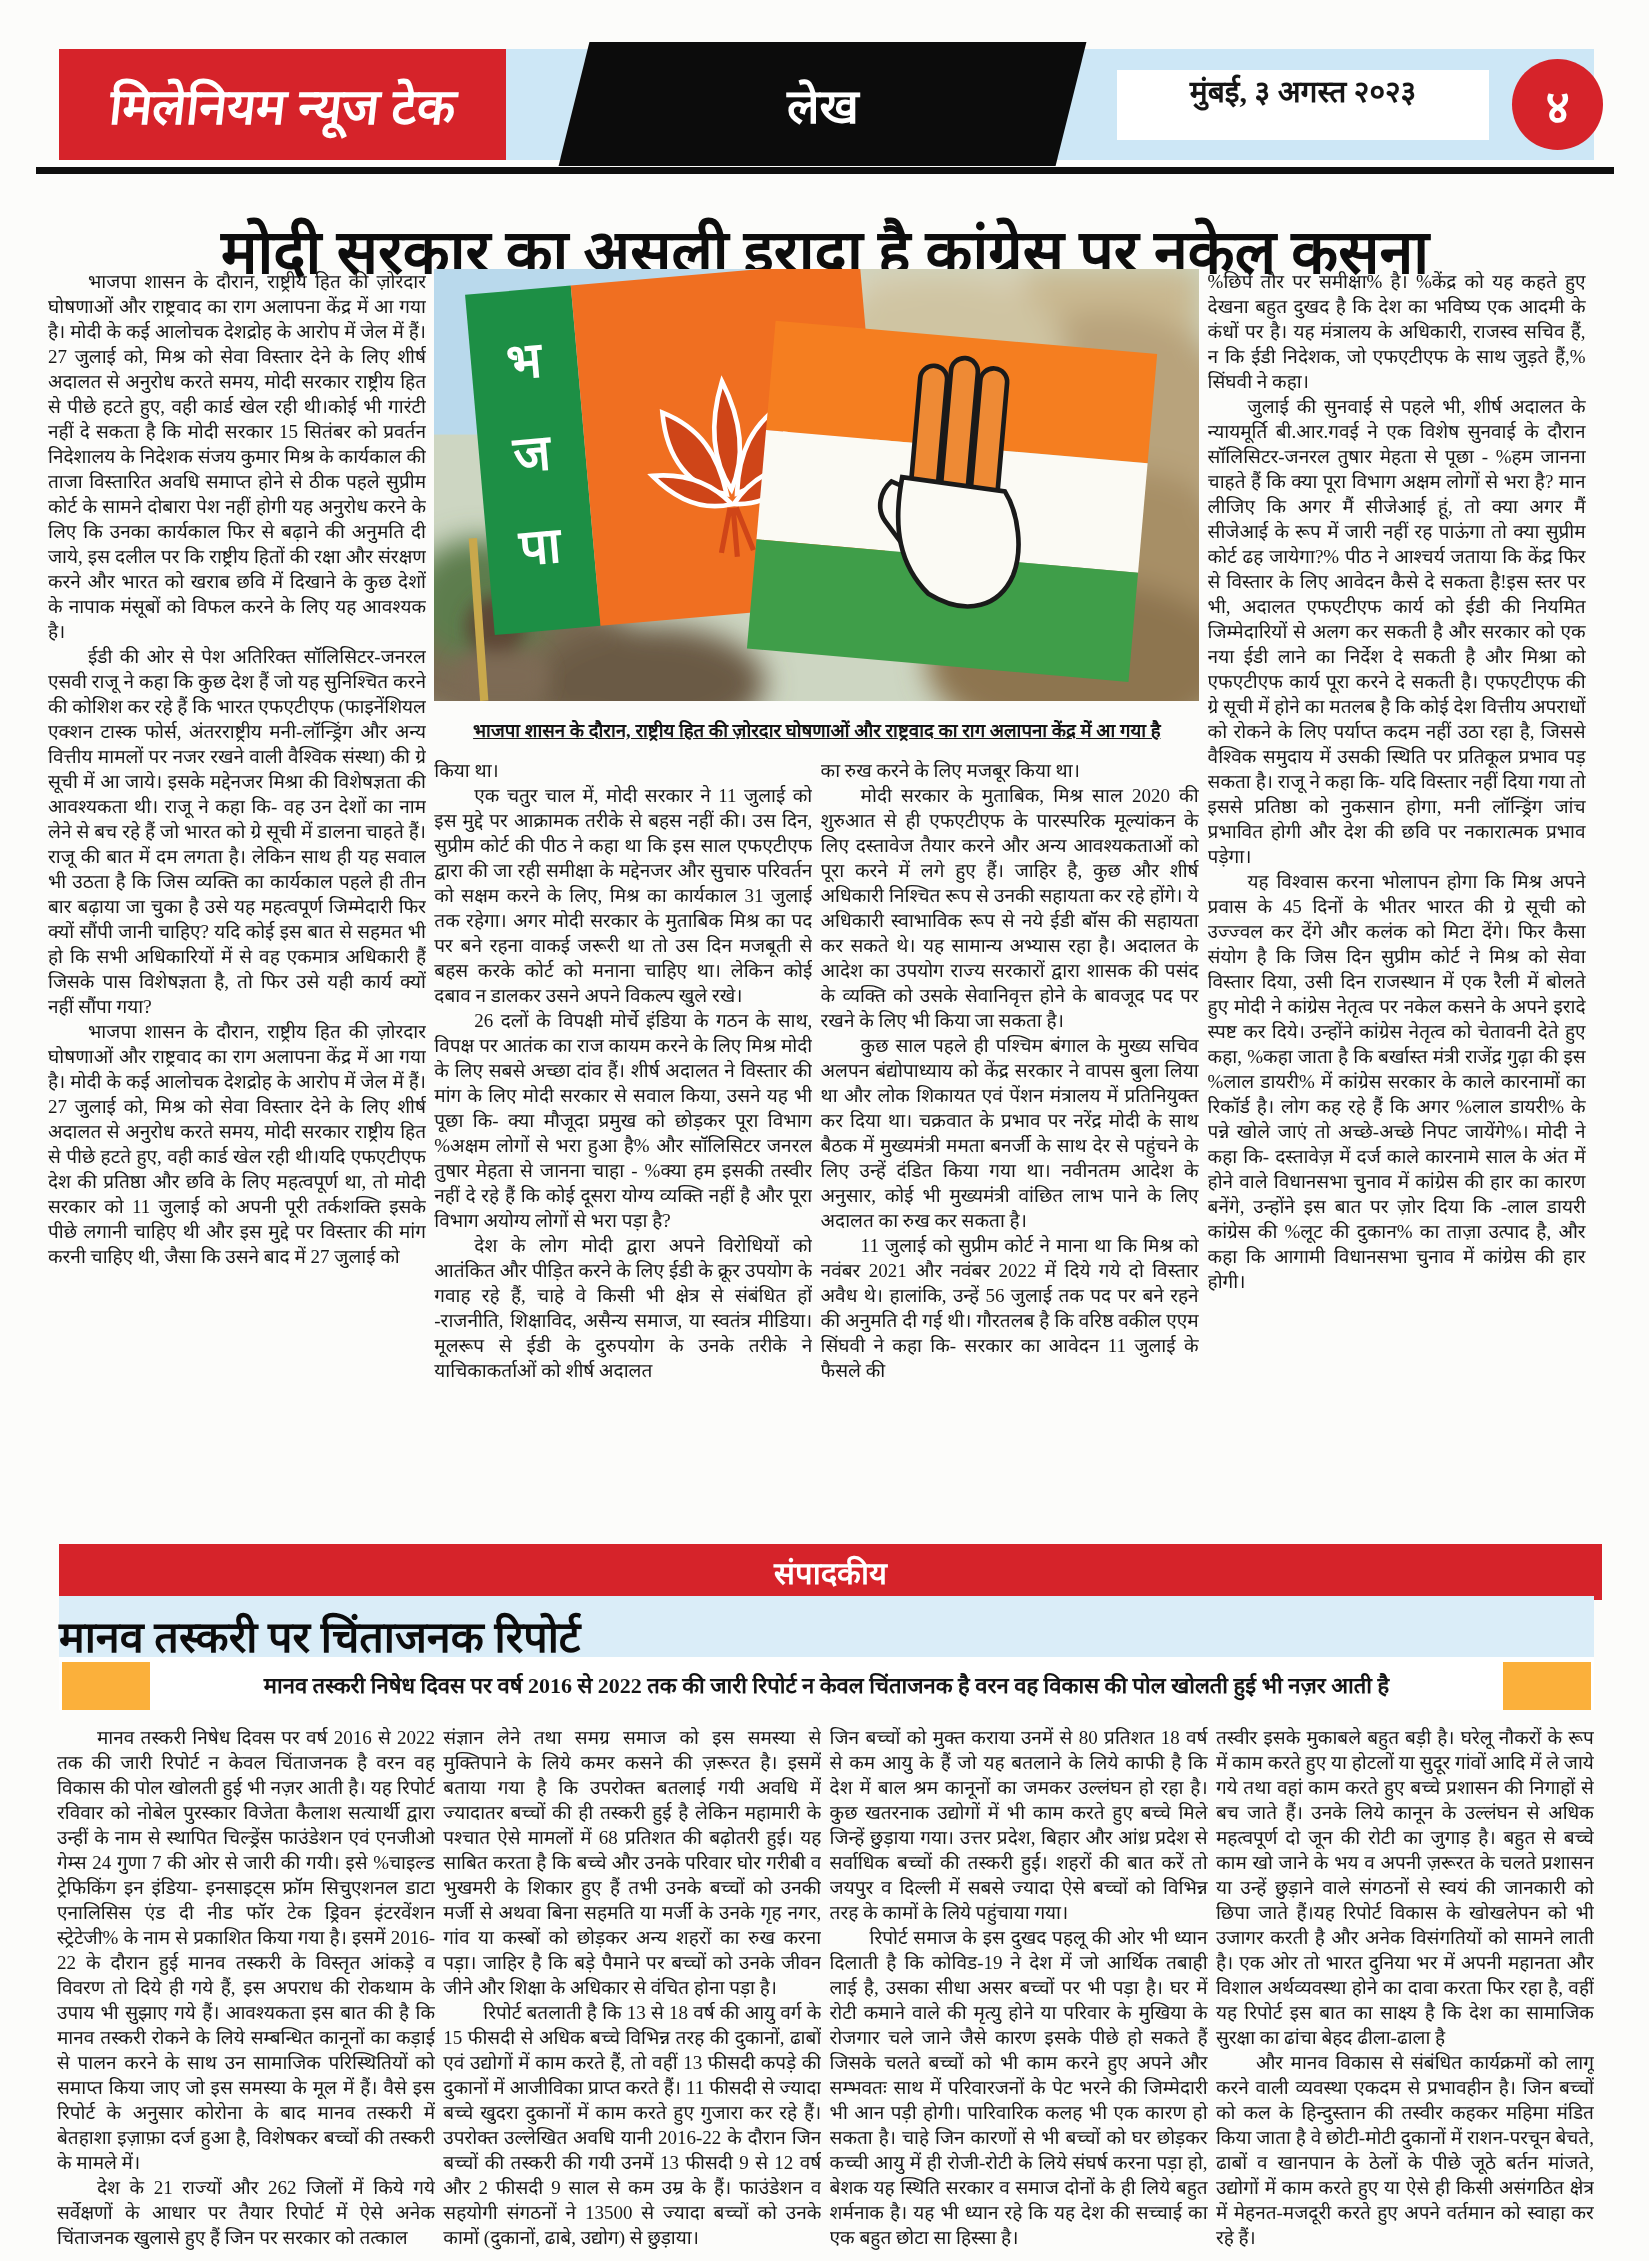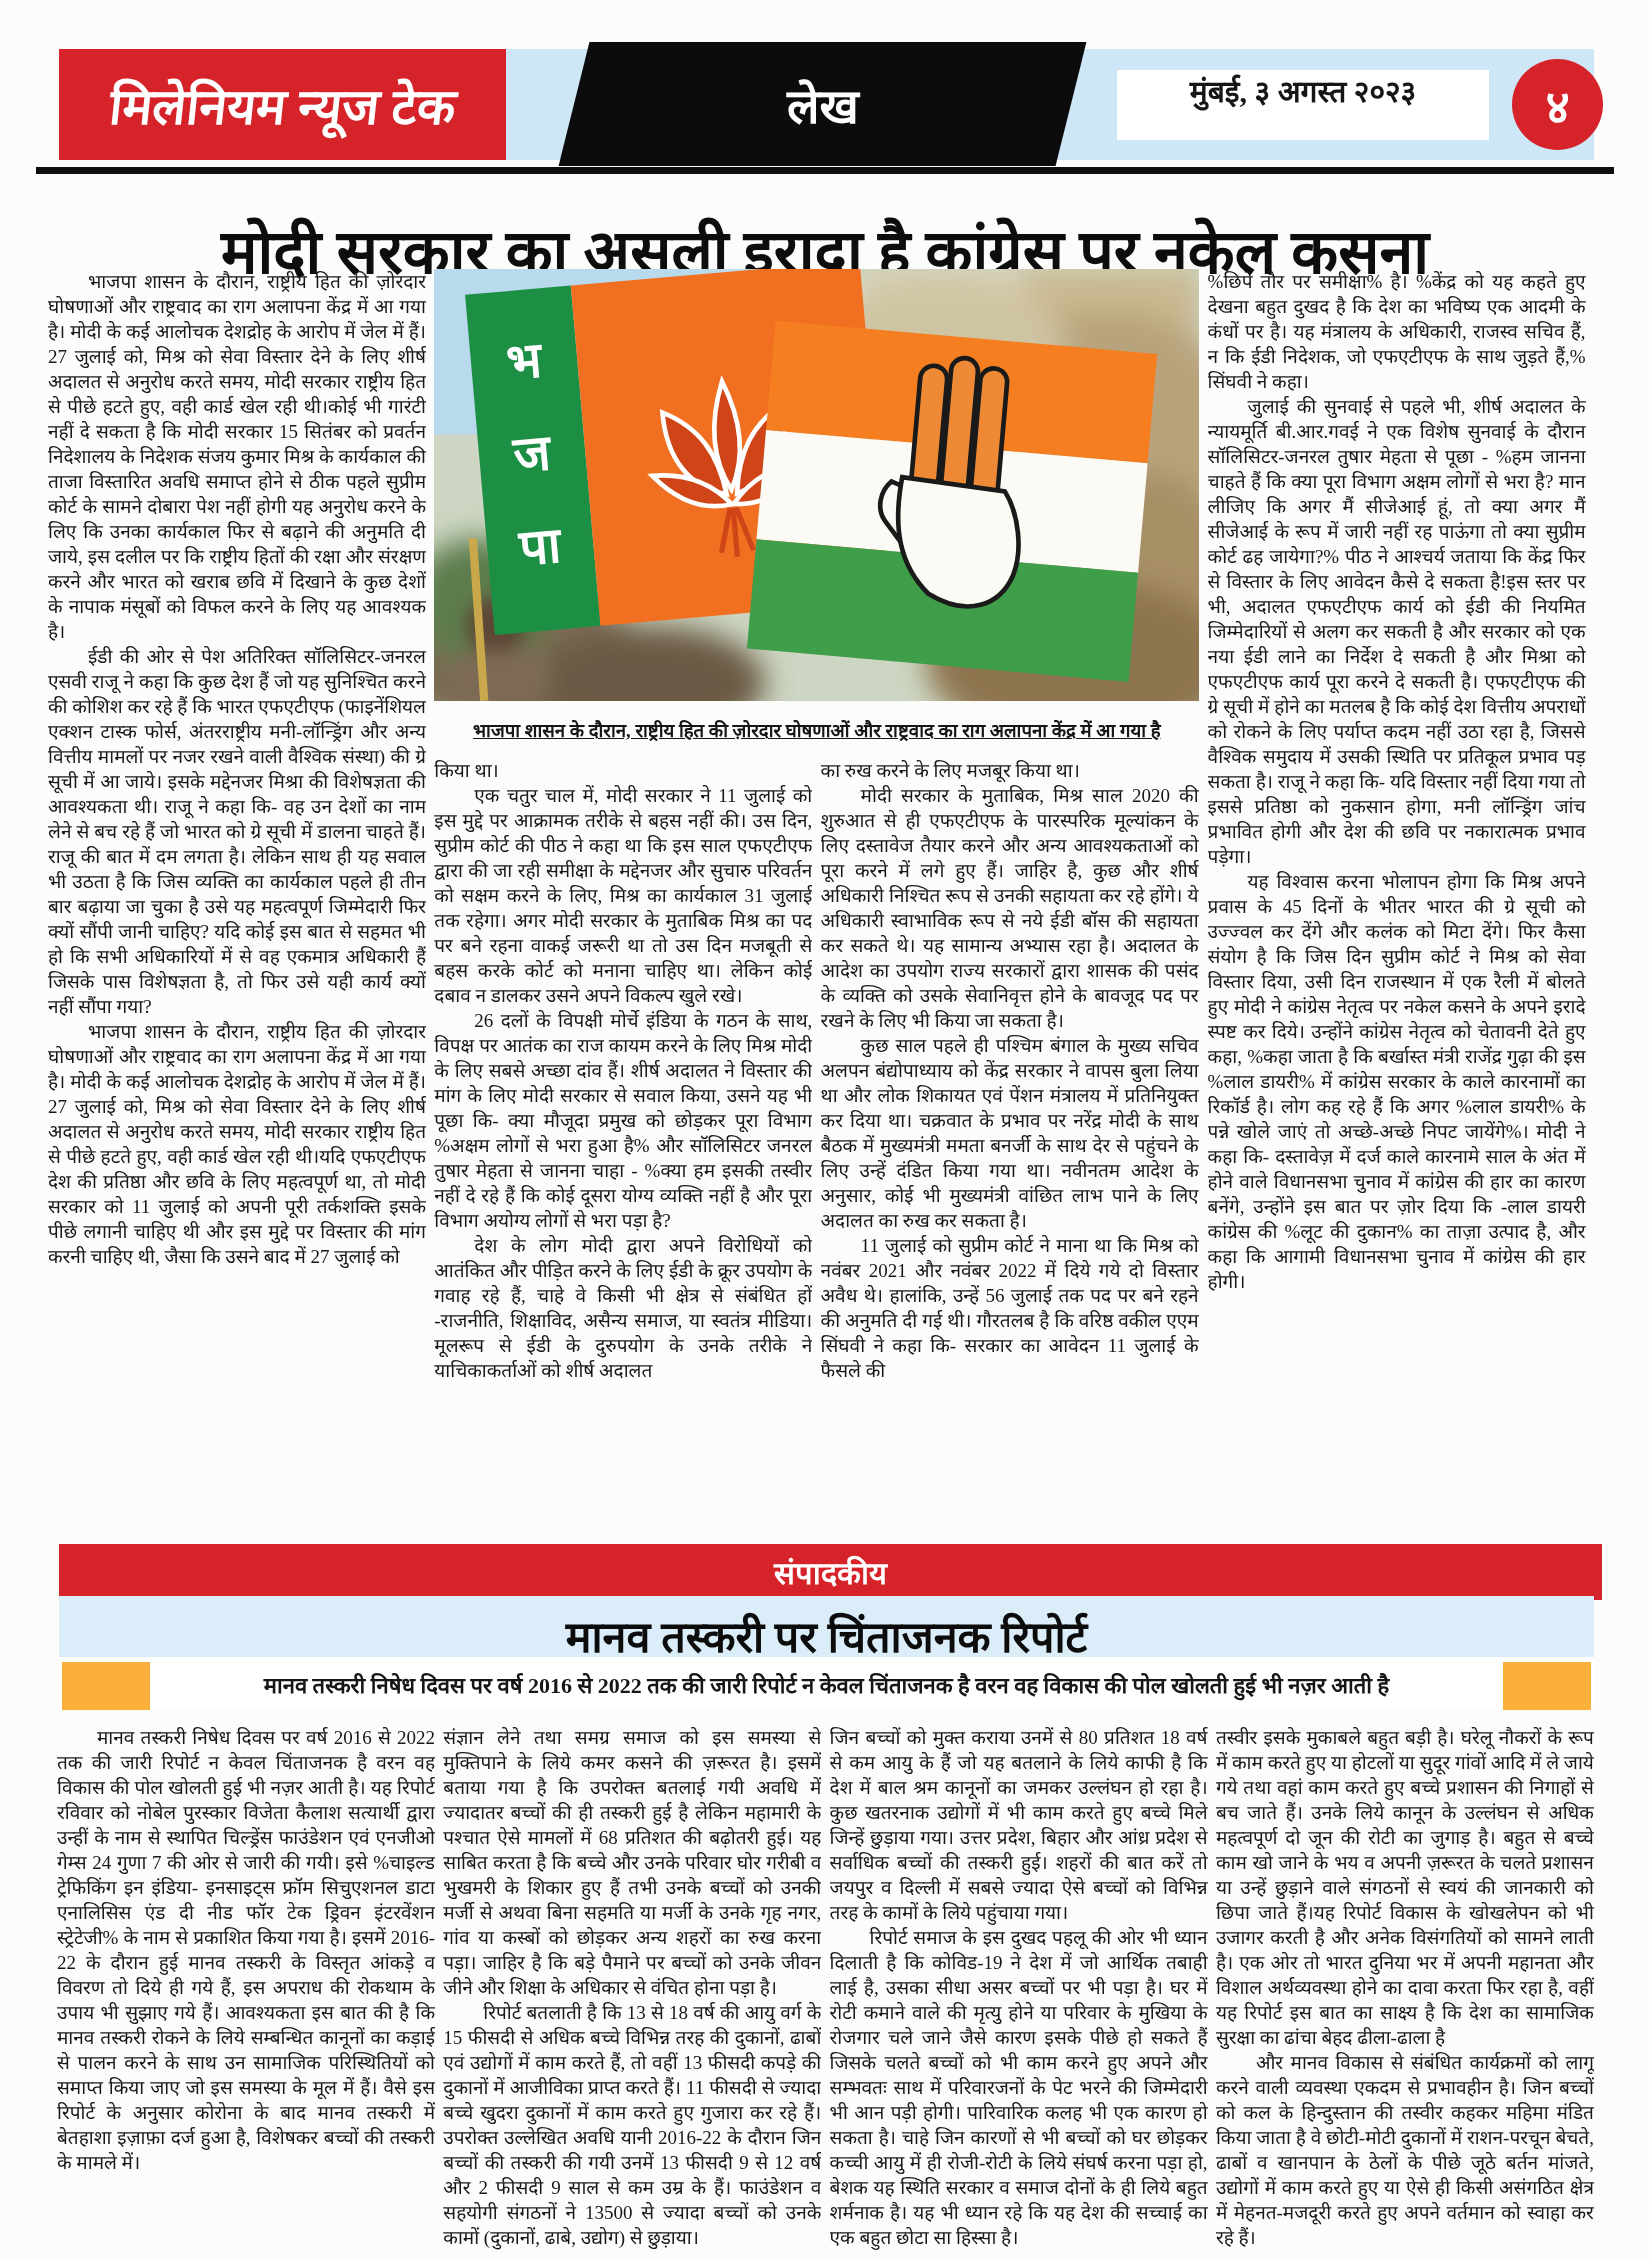--- a/index.html
+++ b/index.html
@@ -33,21 +33,21 @@
   .caption{height:57px;display:flex;align-items:center;justify-content:center;
            font-weight:bold;font-size:18.6px;}
   .caption span{text-decoration:underline;}
   .middle-cols{flex:1;display:flex;gap:8.3px;overflow:hidden;}
   .middle-cols .col{flex:0 0 378px;width:378px;max-height:776px;}
   
   .ed-banner{position:absolute;left:59px;right:48px;top:1544px;height:56px;background:#d6232a;
              display:flex;align-items:center;justify-content:center;}
   .ed-banner-label{color:#ffffff;font-size:31px;font-weight:bold;}
   .ed-headband{position:absolute;left:59px;right:56px;top:1596px;height:79px;background:#daedf8;
-               display:flex;align-items:center;justify-content:center;}
+               display:flex;align-items:center;justify-content:flex-start;}
   .ed-headline{font-size:43px;font-weight:bold;color:#0c0c0c;}
   .ed-substrip{position:absolute;left:59px;right:56px;top:1657px;height:53px;background:#ffffff;}
   .ed-substrip .orange{position:absolute;top:5.2px;width:88px;height:48px;background:#fbb03b;}
   .ed-substrip .orange.left{left:2.6px;}
   .ed-substrip .orange.right{right:2.6px;}
   .ed-subheadline{position:absolute;left:119px;right:119px;top:0;height:100%;
                   display:flex;align-items:center;justify-content:center;text-align:center;
                   font-size:22px;font-weight:bold;}
   .ed-body{position:absolute;left:57px;top:1725px;width:1536px;height:533px;display:flex;gap:8.3px;
            align-items:flex-start;}
@@ -184,20 +184,21 @@
   <div class="ed-substrip">
     <div class="orange left"></div>
     <div class="orange right"></div>
     <div class="ed-subheadline">मानव तस्करी निषेध दिवस पर वर्ष 2016 से 2022 तक की जारी रिपोर्ट न केवल चिंताजनक है वरन वह विकास की पोल खोलती हुई भी नज़र आती है</div>
   </div>
 
   <div class="ed-body">
     <div class="col">
       <div>
           <p>मानव तस्करी निषेध दिवस पर वर्ष 2016 से 2022 तक की जारी रिपोर्ट न केवल चिंताजनक है वरन वह विकास की पोल खोलती हुई भी नज़र आती है। यह रिपोर्ट रविवार को नोबेल पुरस्कार विजेता कैलाश सत्यार्थी द्वारा उन्हीं के नाम से स्थापित चिल्ड्रेंस फाउंडेशन एवं एनजीओ गेम्स 24 गुणा 7 की ओर से जारी की गयी। इसे %चाइल्ड ट्रेफिकिंग इन इंडिया- इनसाइट्स फ्रॉम सिचुएशनल डाटा एनालिसिस एंड दी नीड फॉर टेक ड्रिवन इंटरवेंशन स्ट्रेटेजी% के नाम से प्रकाशित किया गया है। इसमें 2016-22 के दौरान हुई मानव तस्करी के विस्तृत आंकड़े व विवरण तो दिये ही गये हैं, इस अपराध की रोकथाम के उपाय भी सुझाए गये हैं। आवश्यकता इस बात की है कि मानव तस्करी रोकने के लिये सम्बन्धित कानूनों का कड़ाई से पालन करने के साथ उन सामाजिक परिस्थितियों को समाप्त किया जाए जो इस समस्या के मूल में हैं। वैसे इस रिपोर्ट के अनुसार कोरोना के बाद मानव तस्करी में बेतहाशा इज़ाफ़ा दर्ज हुआ है, विशेषकर बच्चों की तस्करी के मामले में।</p>
+          <p>देश के 21 राज्यों और 262 जिलों में किये गये सर्वेक्षणों के आधार पर तैयार रिपोर्ट में ऐसे अनेक चिंताजनक खुलासे हुए हैं जिन पर सरकार को तत्काल</p>
         </div>
 
     </div>
     <div class="col no-indent">
         <p>संज्ञान लेने तथा समग्र समाज को इस समस्या से मुक्तिपाने के लिये कमर कसने की ज़रूरत है। इसमें बताया गया है कि उपरोक्त बतलाई गयी अवधि में ज्यादातर बच्चों की ही तस्करी हुई है लेकिन महामारी के पश्चात ऐसे मामलों में 68 प्रतिशत की बढ़ोतरी हुई। यह साबित करता है कि बच्चे और उनके परिवार घोर गरीबी व भुखमरी के शिकार हुए हैं तभी उनके बच्चों को उनकी मर्जी से अथवा बिना सहमति या मर्जी के उनके गृह नगर, गांव या कस्बों को छोड़कर अन्य शहरों का रुख करना पड़ा। जाहिर है कि बड़े पैमाने पर बच्चों को उनके जीवन जीने और शिक्षा के अधिकार से वंचित होना पड़ा है।</p>
         <p>रिपोर्ट बतलाती है कि 13 से 18 वर्ष की आयु वर्ग के 15 फीसदी से अधिक बच्चे विभिन्न तरह की दुकानों, ढाबों एवं उद्योगों में काम करते हैं, तो वहीं 13 फीसदी कपड़े की दुकानों में आजीविका प्राप्त करते हैं। 11 फीसदी से ज्यादा बच्चे खुदरा दुकानों में काम करते हुए गुजारा कर रहे हैं। उपरोक्त उल्लेखित अवधि यानी 2016-22 के दौरान जिन बच्चों की तस्करी की गयी उनमें 13 फीसदी 9 से 12 वर्ष और 2 फीसदी 9 साल से कम उम्र के हैं। फाउंडेशन व सहयोगी संगठनों ने 13500 से ज्यादा बच्चों को उनके कामों (दुकानों, ढाबे, उद्योग) से छुड़ाया।</p>
       </div>
     <div class="col no-indent">
         <p>जिन बच्चों को मुक्त कराया उनमें से 80 प्रतिशत 18 वर्ष से कम आयु के हैं जो यह बतलाने के लिये काफी है कि देश में बाल श्रम कानूनों का जमकर उल्लंघन हो रहा है। कुछ खतरनाक उद्योगों में भी काम करते हुए बच्चे मिले जिन्हें छुड़ाया गया। उत्तर प्रदेश, बिहार और आंध्र प्रदेश से सर्वाधिक बच्चों की तस्करी हुई। शहरों की बात करें तो जयपुर व दिल्ली में सबसे ज्यादा ऐसे बच्चों को विभिन्न तरह के कामों के लिये पहुंचाया गया।</p>
         <p>रिपोर्ट समाज के इस दुखद पहलू की ओर भी ध्यान दिलाती है कि कोविड-19 ने देश में जो आर्थिक तबाही लाई है, उसका सीधा असर बच्चों पर भी पड़ा है। घर में रोटी कमाने वाले की मृत्यु होने या परिवार के मुखिया के रोजगार चले जाने जैसे कारण इसके पीछे हो सकते हैं जिसके चलते बच्चों को भी काम करने हुए अपने और सम्भवतः साथ में परिवारजनों के पेट भरने की जिम्मेदारी भी आन पड़ी होगी। पारिवारिक कलह भी एक कारण हो सकता है। चाहे जिन कारणों से भी बच्चों को घर छोड़कर कच्ची आयु में ही रोजी-रोटी के लिये संघर्ष करना पड़ा हो, बेशक यह स्थिति सरकार व समाज दोनों के ही लिये बहुत शर्मनाक है। यह भी ध्यान रहे कि यह देश की सच्चाई का एक बहुत छोटा सा हिस्सा है।</p>

